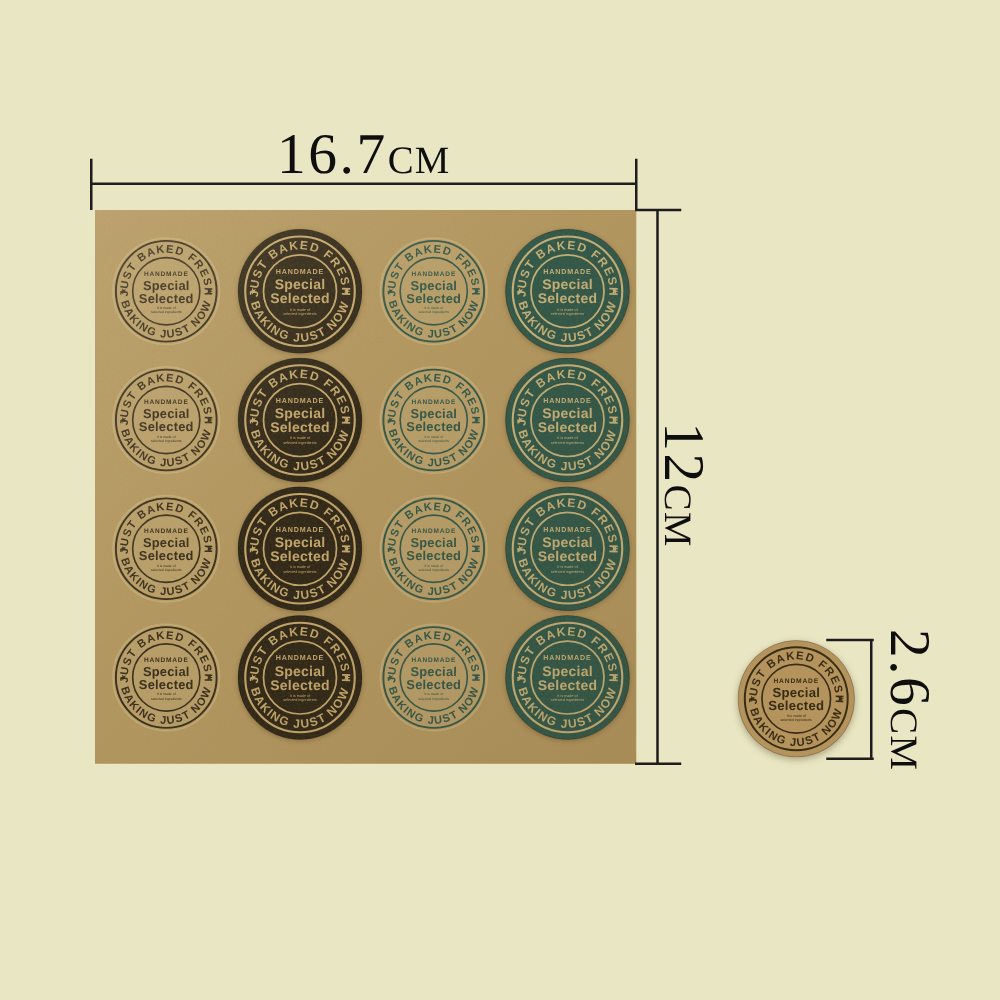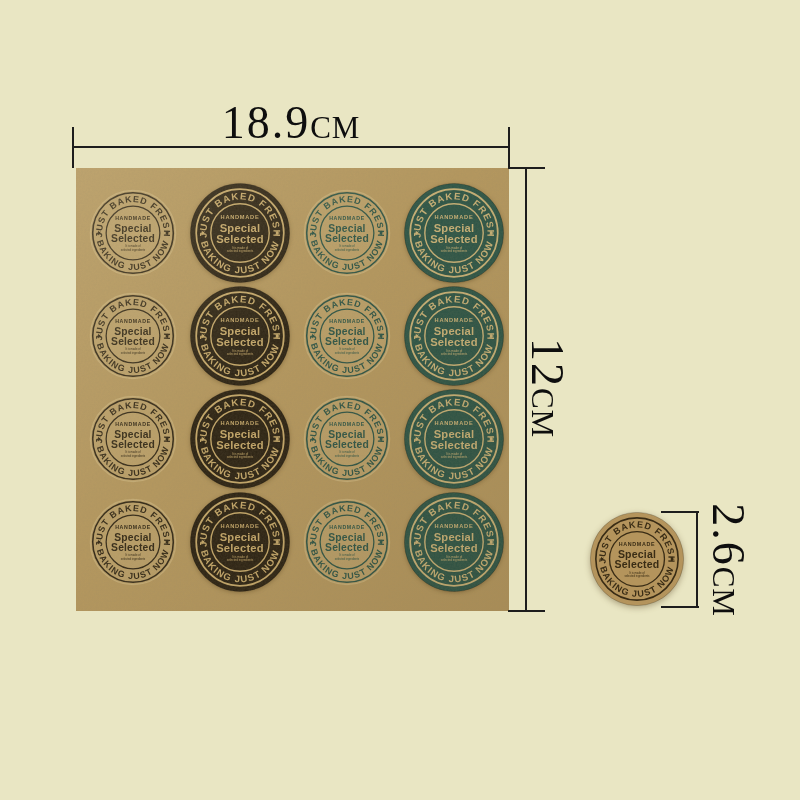--- a/index.html
+++ b/index.html
@@ -38,21 +38,21 @@
   
   #single-sticker{position:absolute;left:590px;top:512px;}
   #single-sticker svg{filter:drop-shadow(0 2px 3px rgba(80,60,25,.4));}
 </style>
 </head>
 <body style="background: rgb(233, 230, 195);">
 
 <div class="stage">
 
   <div>
-    <div class="dim-label horiz"><span class="val">18.9</span><span class="unit">CM</span></div>
+    <div class="dim-label horiz"><span class="val">16.7</span><span class="unit">CM</span></div>
     <div class="dim-line" style="left:73px;top:146px;width:436px;height:2px;"></div>
     <div class="tick" style="left:72px;top:127px;width:2px;height:41px;"></div>
     <div class="tick" style="left:508px;top:127px;width:2px;height:41px;"></div>
   </div>
 
   <div class="sheet" id="sheet" style="background: rgb(181, 152, 95);">
     <div class="grid" id="grid">
         <div class="sticker transparent" style="left: 11px; top: 19px;">
           <svg width="92" height="92" viewBox="0 0 100 100">
             <circle cx="50" cy="50" r="46.4" fill="rgba(245,232,198,0.10)" stroke="#d4bc85" stroke-opacity="0.55" stroke-width="1.3"></circle>

